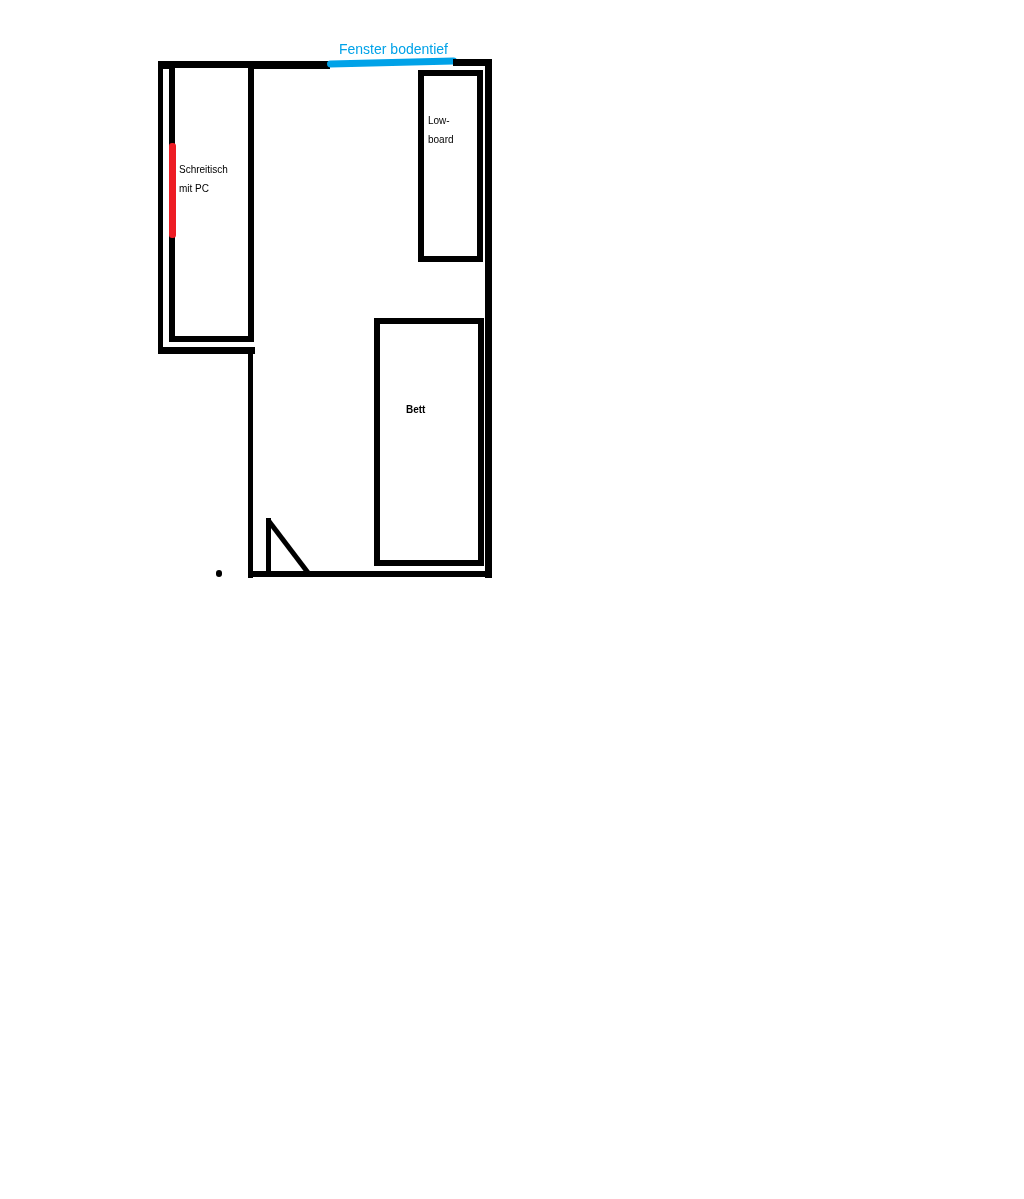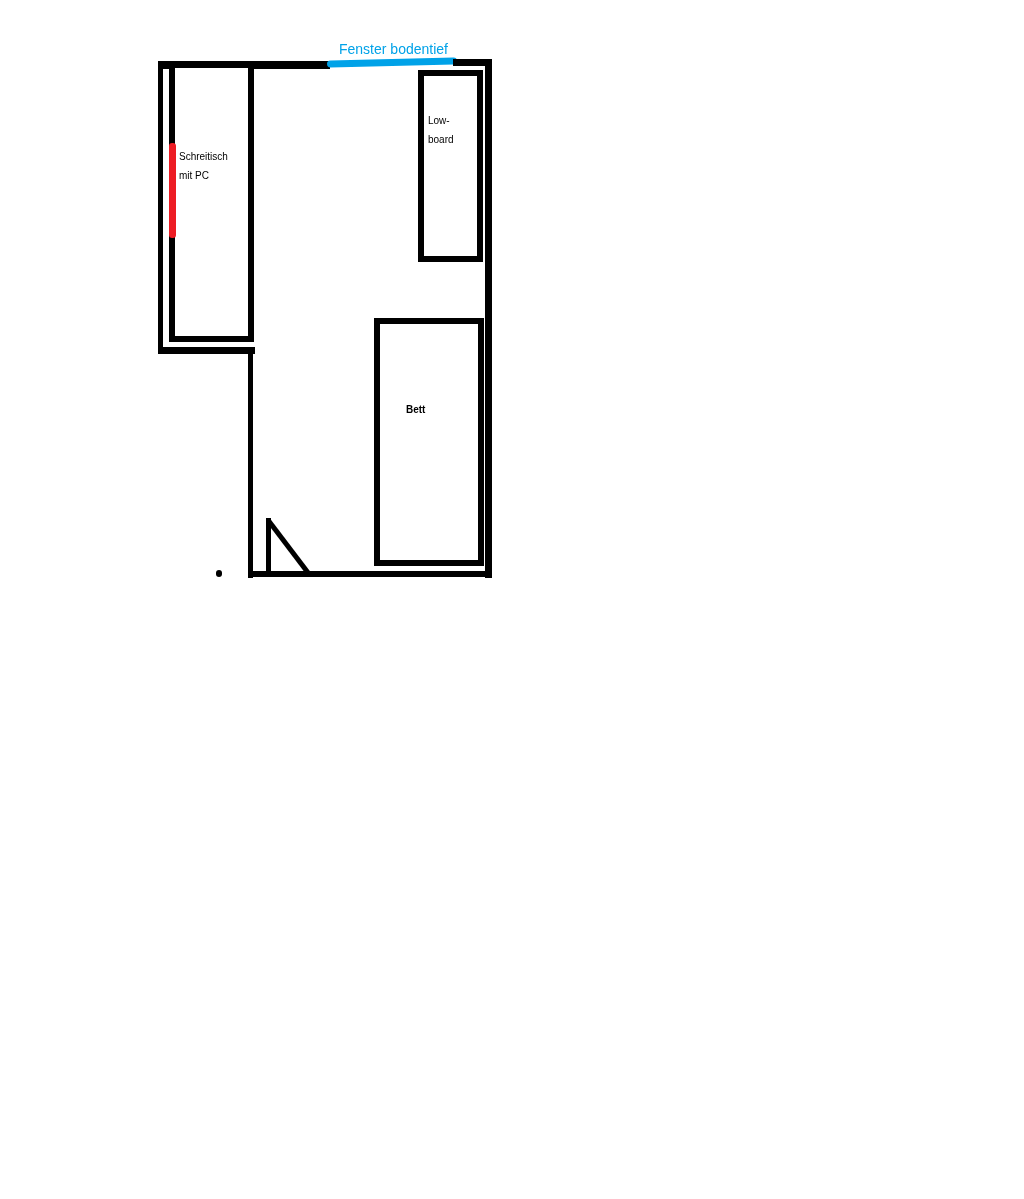--- a/index.html
+++ b/index.html
@@ -74,21 +74,21 @@
   #bottom-wall      { left: 248px; top: 571px; width: 244px; height: 6px; }
   #outer-left-wall  { left: 158px; top: 61px;  width: 5px;   height: 292px; }
   #outer-left-bottom{ left: 158px; top: 347px; width: 97px;  height: 7px; }
   #inner-wall       { left: 248px; top: 347px; width: 5px;   height: 231px; }
   #door-jamb        { left: 266px; top: 518px; width: 5px;   height: 56px; }
   
   #desk-rect     { left: 169px; top: 62px;  width: 85px;  height: 280px; }
   #lowboard-rect { left: 418px; top: 70px;  width: 65px;  height: 192px; }
   #bed-rect      { left: 374px; top: 318px; width: 110px; height: 248px; }
   
-  #desk-label     { left: 179px; top: 147px; }
+  #desk-label     { left: 179px; top: 160px; }
   #lowboard-label { left: 428px; top: 111px; }
   #bed-label      { left: 406px; top: 400px; font-weight: bold; }
   #window-label   { position: absolute; left: 339px; top: 41px; }
 </style>
 </head>
 <body>
 
 <div id="canvas">
 
   <div class="wall" id="top-wall-left"></div>

